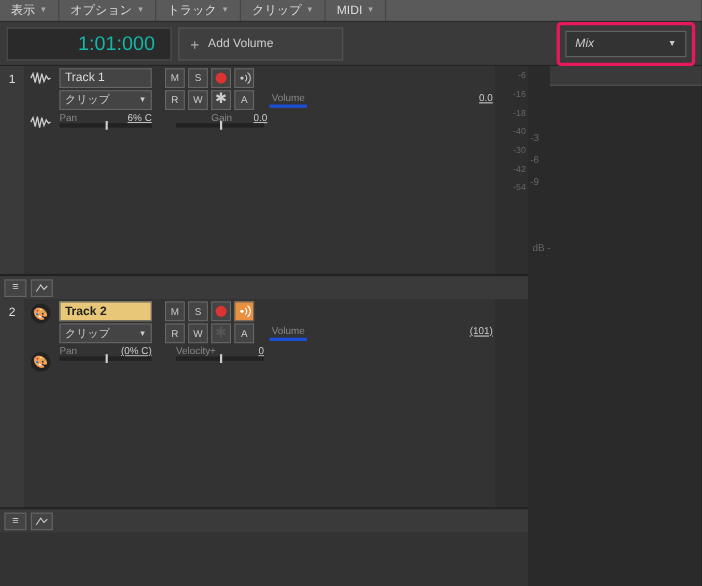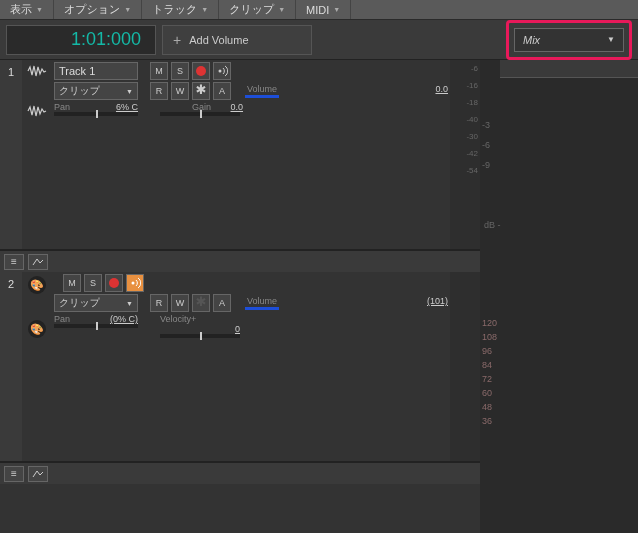--- a/index.html
+++ b/index.html
@@ -195,20 +195,21 @@
 
     <div class="track-block" style="height:190px;">
       <div class="track-num">2</div>
       <div class="track-icons">
         <div class="palette-icon">🎨</div>
         <div style="height:10px"></div>
         <div class="palette-icon">🎨</div>
       </div>
       <div class="track-controls">
         <div class="row">
+          <div class="track-name selected">Track 2</div>
           <div style="width:6px"></div>
           <div class="btn-sq">M</div>
           <div class="btn-sq">S</div>
           <div class="btn-rec">
               <div class="rec-dot"></div>
             </div>
           <div class="btn-echo on">
             <svg class="echo-svg" viewBox="0 0 12 12">
                 <circle cx="4" cy="6" r="1.5" fill="#fff"></circle>
                 <path d="M7 3 A4 4 0 0 1 7 9" stroke="#fff" fill="none"></path>
@@ -239,21 +240,21 @@
             <div style="display:flex; justify-content:space-between;">
                 <span class="param-label">Pan</span>
                 <span class="param-val">(0% C)</span>
               </div>
             <div class="slider-bg">
                 <div class="slider-mark" style="left:50%;"></div>
               </div>
           </div>
           <div style="width:10px"></div>
           <div class="param-box" style="max-width:80px;">
-            <div style="display:flex; justify-content:space-between;flex-direction:column;">
+            <div style="display:flex; justify-content:space-between;">
                 <span class="param-label">Velocity+</span>
                 <span class="param-val">0</span>
               </div>
             <div class="slider-bg">
                 <div class="slider-mark" style="left:50%;"></div>
               </div>
           </div>
         </div>
       </div>
       <div class="track-meters"></div>
@@ -271,24 +272,14 @@
 
   <div class="timeline-area">
     <div class="ruler-ticks"></div>
     <div class="db-scale">
       <span>-3</span>
       <span>-6</span>
       <span>-9</span>
       <span></span>
     </div>
     <span class="db-label">dB -</span>
-    <div style="position:absolute; left:2px; top:258px; display:flex; flex-direction:column; gap:4px; font-size:9px; color:#8a6a6a;">
-      <span>120</span>
-      <span>108</span>
-      <span>96</span>
-      <span>84</span>
-      <span>72</span>
-      <span>60</span>
-      <span>48</span>
-      <span>36</span>
-    </div>
   </div>
 </div>
 
 </body></html>

